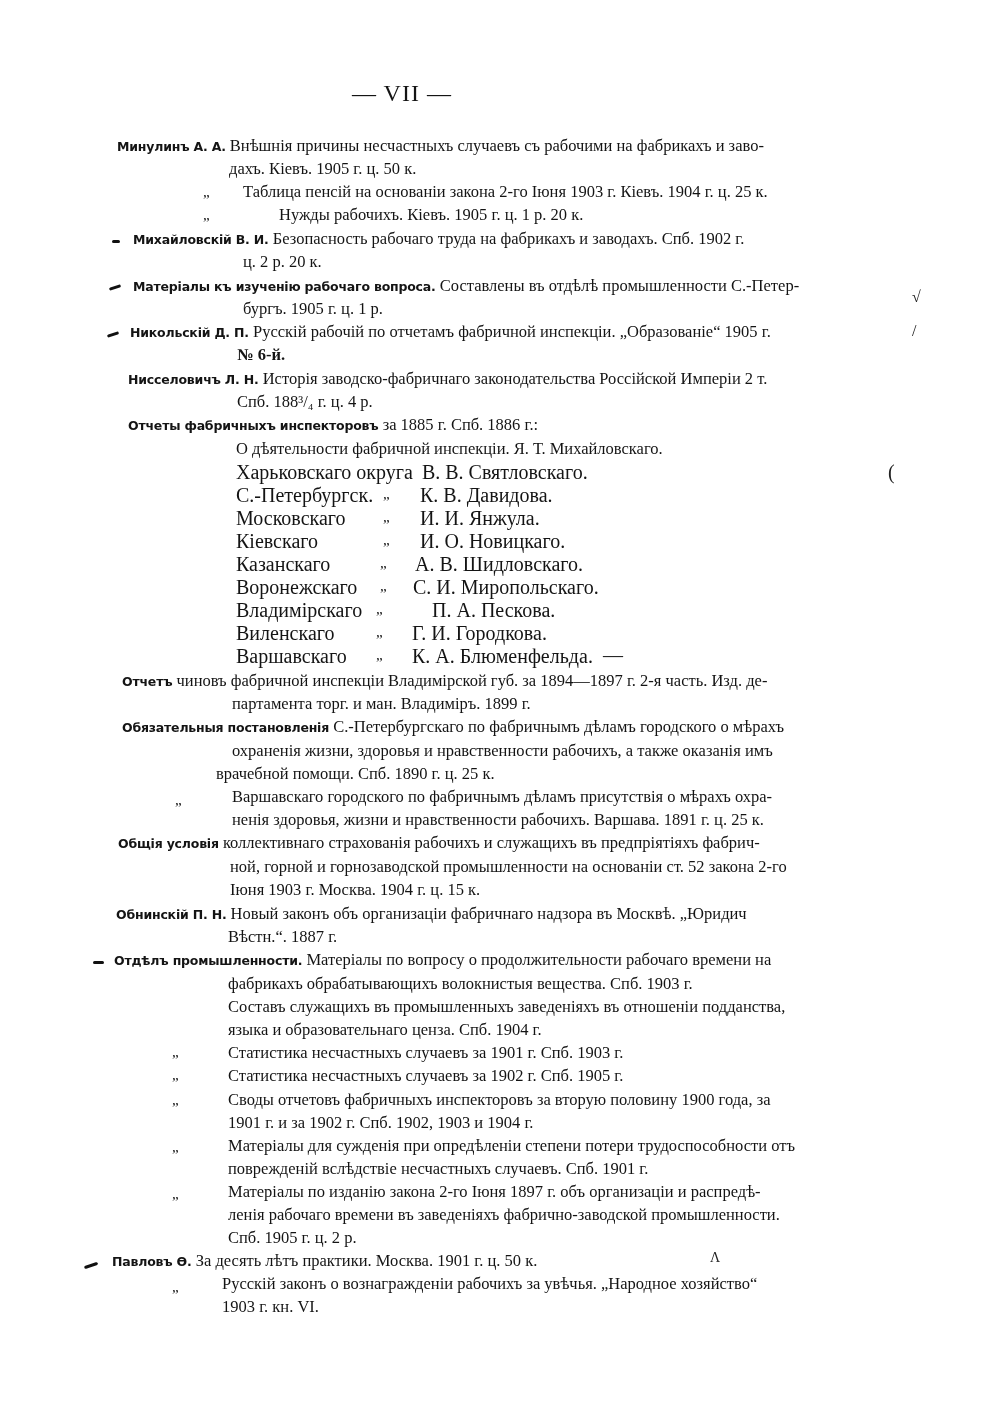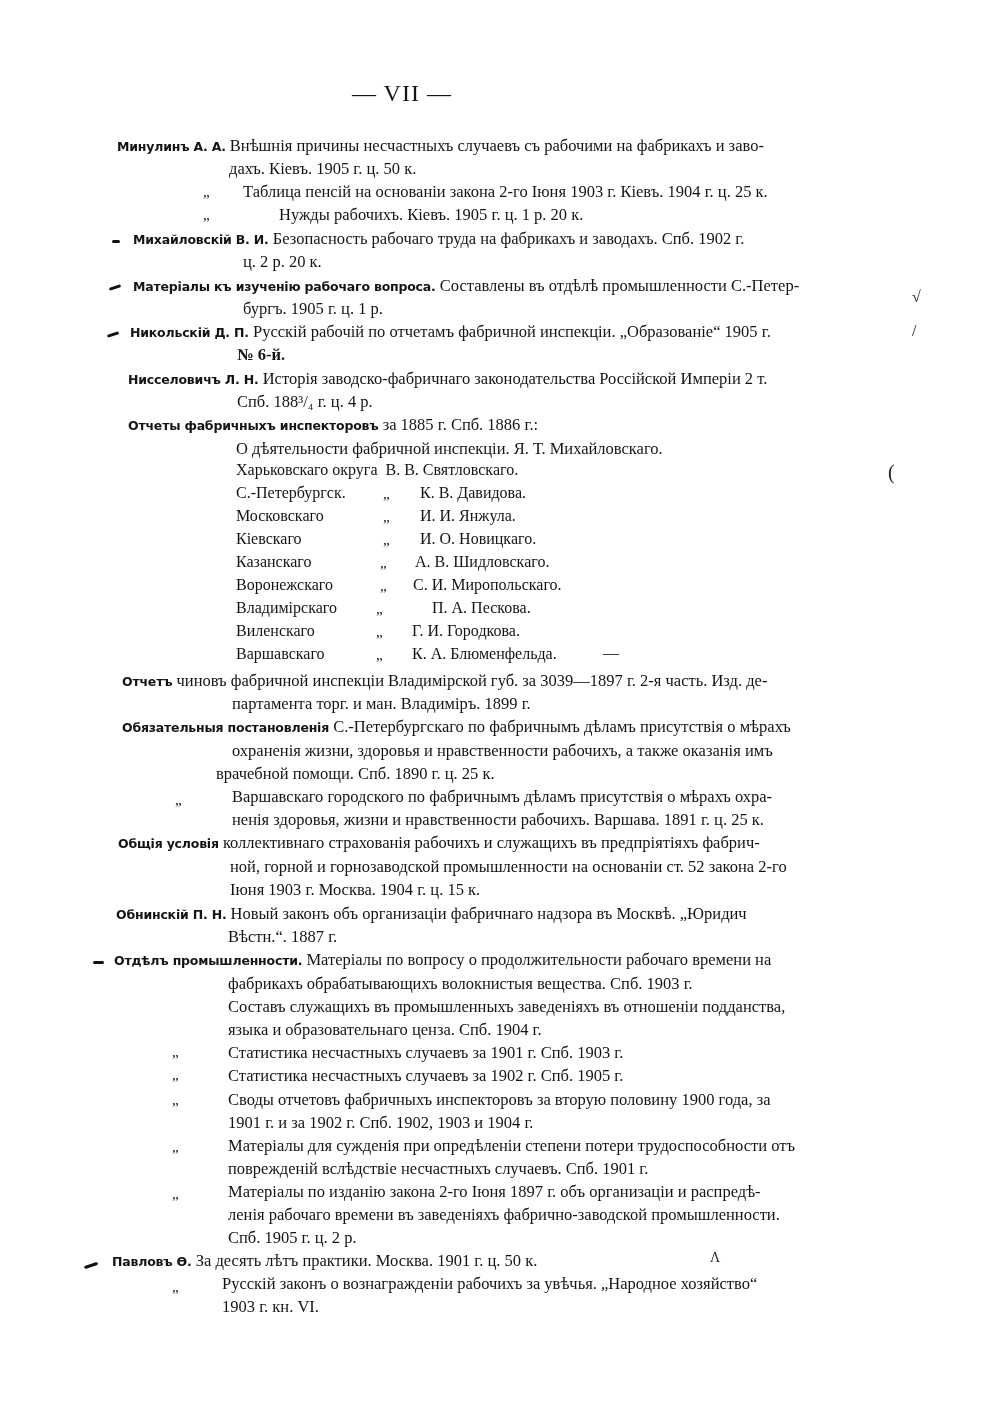--- a/index.html
+++ b/index.html
@@ -6,21 +6,21 @@
     body { width: 1000px; height: 1424px; position: relative; overflow: hidden;
            font-family: "Liberation Serif", "DejaVu Serif", serif; color: #141414; }
     .page-num { position: absolute; top: 80px; left: 0; width: 804px; text-align: center;
                 font-size: 24px; letter-spacing: 1px; }
     .line { position: absolute; font-size: 16.5px; white-space: nowrap; line-height: 22px; }
     .auth { font-family: "DejaVu Sans", "Liberation Sans", sans-serif; font-weight: bold;
             font-size: 12.5px; letter-spacing: -0.2px; }
     .ditto { position: absolute; font-size: 15px; }
     .mark { position: absolute; background: #111; height: 3px; width: 12px; transform: rotate(-18deg); border-radius: 2px; }
     .tick { position: absolute; font-size: 16px; color: #222; }
-    .row { position: absolute; font-size: 16px; white-space: nowrap; }
+    .row { position: absolute; font-size: 20px; white-space: nowrap; }
   </style>
 </head>
 <body>
 
 <div>
 
   <div class="page-num">— VII —</div>
 
   <div class="line" style="top:135px;left:117px;">
     <span class="auth">Минулинъ А. А.</span>
@@ -118,27 +118,27 @@
     <div class="row" style="top:645px;left:236px;">
       <span>Варшавскаго</span>
     </div>
     <span class="ditto" style="top:647px;left:376px;">„</span>
     <span class="row" style="top:645px;left:412px;">К. А. Блюменфельда.</span>
     <span class="row" style="top:644px;left:603px;">—</span>
   </div>
 
   <div class="line" style="top:670px;left:122px;">
     <span class="auth">Отчетъ</span>
-    <span>чиновъ фабричной инспекціи Владимірской губ. за 3039—1897 г. 2-я часть. Изд. де-</span>
+    <span>чиновъ фабричной инспекціи Владимірской губ. за 1894—1897 г. 2-я часть. Изд. де-</span>
   </div>
   <div class="line" style="top:693px;left:232px;">партамента торг. и ман. Владиміръ. 1899 г.</div>
 
   <div class="line" style="top:716px;left:122px;">
     <span class="auth">Обязательныя постановленія</span>
-    <span>С.-Петербургскаго по фабричнымъ дѣламъ присутствія о мѣрахъ</span>
+    <span>С.-Петербургскаго по фабричнымъ дѣламъ городского о мѣрахъ</span>
   </div>
   <div class="line" style="top:740px;left:232px;">охраненія жизни, здоровья и нравственности рабочихъ, а также оказанія имъ</div>
   <div class="line" style="top:763px;left:216px;">врачебной помощи. Спб. 1890 г. ц. 25 к.</div>
   <span class="ditto" style="top:792px;left:175px;">„</span>
   <div class="line" style="top:786px;left:232px;">Варшавскаго городского по фабричнымъ дѣламъ присутствія о мѣрахъ охра-</div>
   <div class="line" style="top:809px;left:232px;">ненія здоровья, жизни и нравственности рабочихъ. Варшава. 1891 г. ц. 25 к.</div>
 
   <div class="line" style="top:832px;left:118px;">
     <span class="auth">Общія условія</span>
     <span>коллективнаго страхованія рабочихъ и служащихъ въ предпріятіяхъ фабрич-</span>

